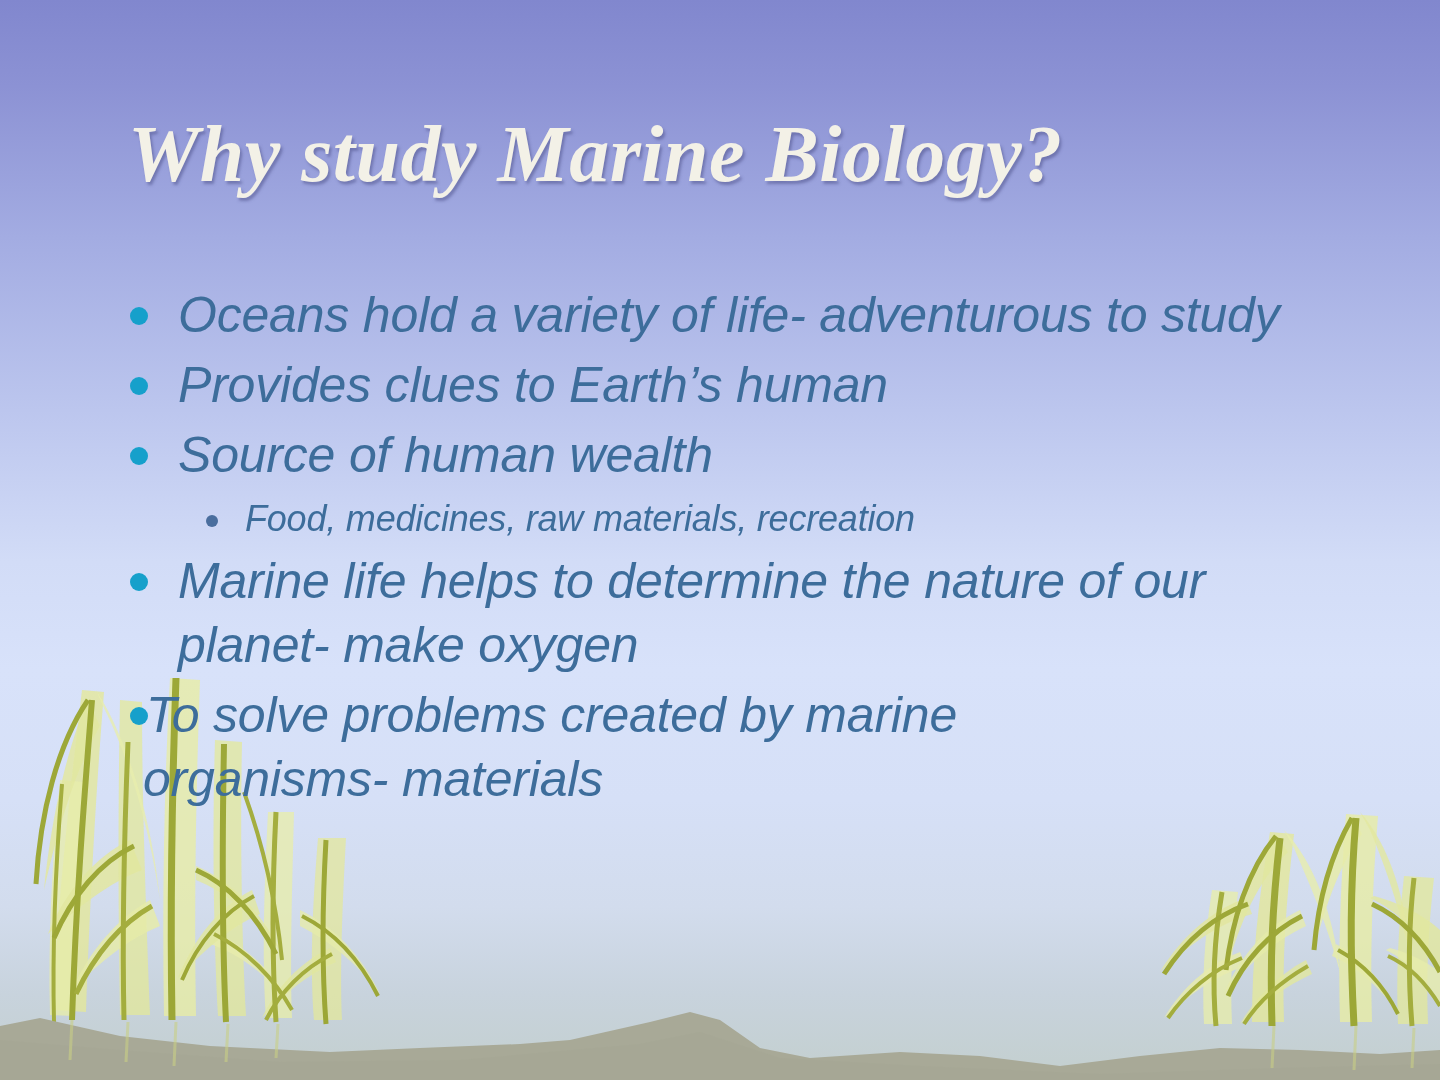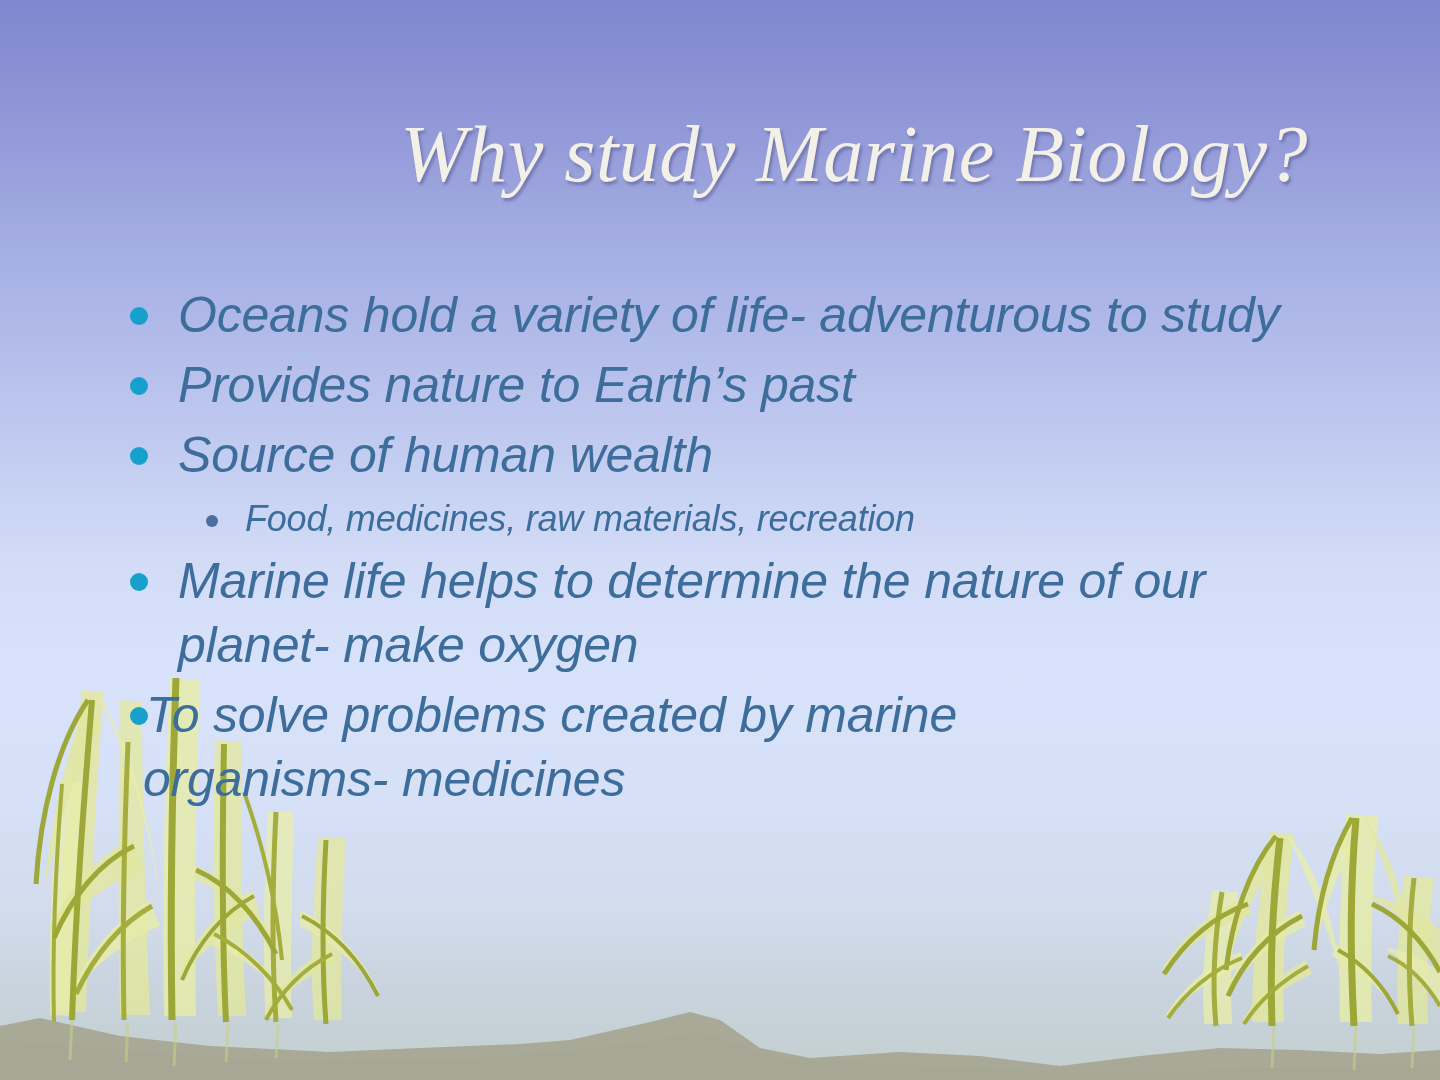--- a/index.html
+++ b/index.html
@@ -35,28 +35,27 @@
   .scene svg { display: block; width: 1440px; height: 1080px; }
 
   
   .title {
     position: absolute;
     left: 128px;
     top: 108px;
     width: 1180px;
     font-family: "Liberation Serif", "DejaVu Serif", serif;
     font-style: italic;
-    font-weight: 400;
+    font-weight: 700;
     font-size: 80px;
     line-height: 92px;
     letter-spacing: 0.5px;
     color: #f3f1e7;
     text-shadow: 2px 3px 3px rgba(80, 84, 140, 0.55);
     white-space: nowrap;
-    text-align: right;
   }
 
   
   .body-list {
     position: absolute;
     left: 120px;
     top: 283px;
     width: 1220px;
     font-style: italic;
   }
@@ -221,38 +220,38 @@
 
   <div class="body-list">
 
     <div class="bullet-row lvl1">
       <span class="marker"></span>
       <span>Oceans hold a variety of life- adventurous to study</span>
     </div>
 
     <div class="bullet-row lvl1">
       <span class="marker"></span>
-      <span>Provides nature to Earth’s past</span>
+      <span>Provides clues to Earth’s human</span>
     </div>
 
     <div class="bullet-row lvl1">
       <span class="marker"></span>
       <span>Source of human wealth</span>
     </div>
 
     <div class="bullet-row lvl2">
       <span class="marker"></span>
       <span>Food, medicines, raw materials, recreation</span>
     </div>
 
     <div class="bullet-row lvl1">
       <span class="marker"></span>
       <span>Marine life helps to determine the nature of our planet- make oxygen</span>
     </div>
 
     <div class="bullet-row lvl1 hanging">
       <span class="marker"></span>
       <span class="nowrapline">To solve problems created by marine</span>
-      <span class="line2">organisms- medicines</span>
+      <span class="line2">organisms- materials</span>
     </div>
 
   </div>
 </div>
 
 </body></html>

